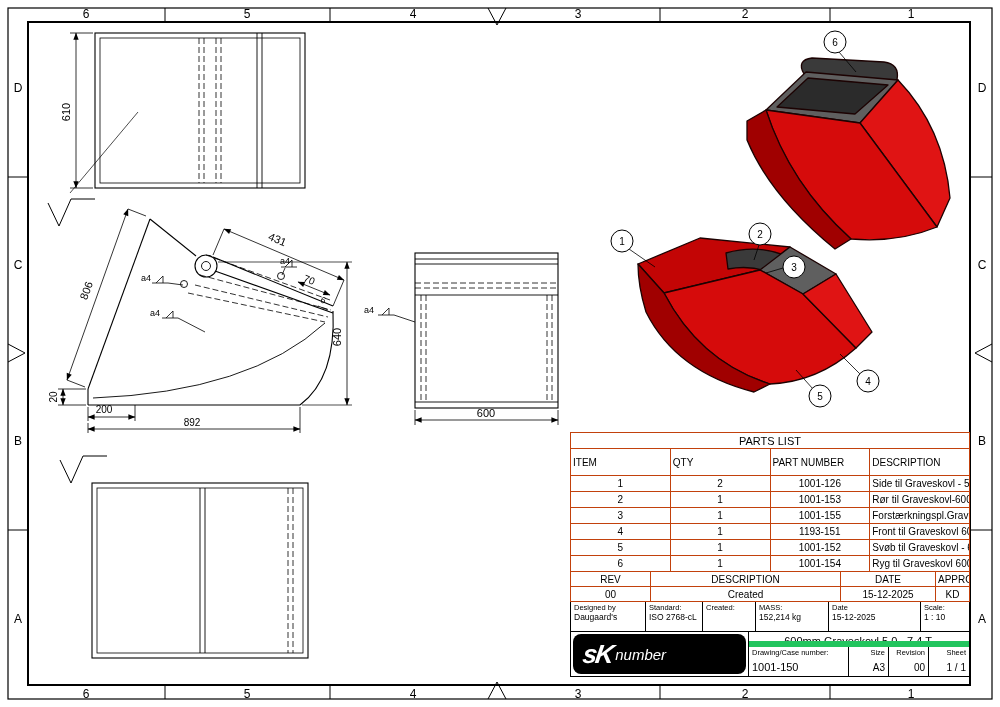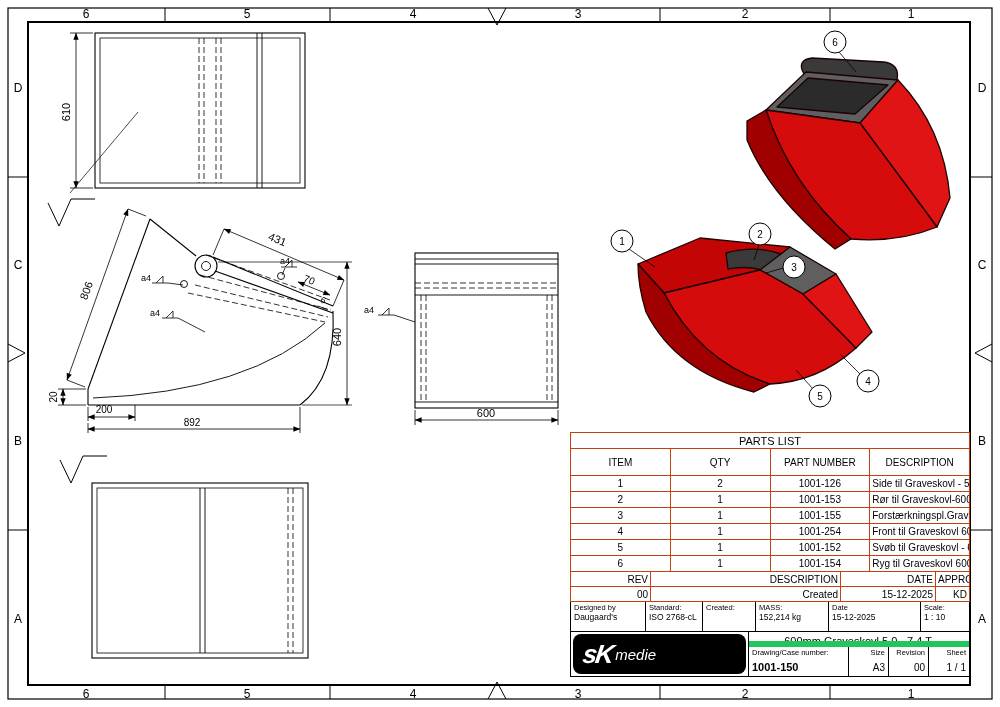--- a/index.html
+++ b/index.html
@@ -8,44 +8,44 @@
   #cad{position:absolute;left:0;top:0}
   svg text{font-family:"Liberation Sans",sans-serif;fill:#000}
 
   .zone{position:absolute;width:20px;height:14px;text-align:center;font-size:12px;line-height:14px}
 
   .panel{position:absolute;left:570px;top:432px;width:400px}
   .panel table{border-collapse:collapse;width:400px;table-layout:fixed}
   .panel td{border:1px solid #c2410c;font-size:10px;padding:0 2px;overflow:hidden;white-space:nowrap}
   .c{text-align:center}
   .parts td{height:15px}
-  .parts tr.hdr td{height:26px;white-space:normal;line-height:11px;vertical-align:middle;text-align:center}
+  .parts tr.hdr td{height:26px;white-space:normal;line-height:11px;vertical-align:middle;text-align:left}
   .parts tr.t td, .rev tr.t td{height:15px;text-align:center;font-size:11px}
-  .rev td{height:14px;text-align:right}
+  .rev td{height:14px;text-align:center}
 
   .mid{display:flex;border:1px solid #000;border-top:none;height:30px;box-sizing:border-box}
   .mid>div{border-right:1px solid #000;box-sizing:border-box;padding:1px 3px;overflow:hidden}
   .mid>div:last-child{border-right:none}
   .lbl{font-size:7.5px;display:block;line-height:9px}
   .val{font-size:8.5px;display:block;line-height:10px}
 
   .bottom{display:flex;border:1px solid #000;border-top:none;height:45px;box-sizing:border-box}
   .logo-cell{width:185px;border-right:1px solid #000;box-sizing:border-box;padding:2px}
   .logo-box{background:#000;border-radius:8px;width:100%;height:100%;display:flex;align-items:center;
             padding-left:10px;box-sizing:border-box;color:#fff}
   .logo-main{font-size:26px;font-weight:bold;font-style:italic;transform:skewX(-8deg);letter-spacing:-2px}
   .logo-sub{font-size:15px;font-style:italic;margin-left:3px}
   .bottom-right{flex:1;display:flex;flex-direction:column}
   .dtitle{height:19px;border-bottom:6px solid #22c55e;box-sizing:border-box;text-align:center;
           font-size:11px;line-height:18px;overflow:hidden;white-space:nowrap}
   .numrow{flex:1;display:flex}
   .numrow>div{border-right:1px solid #000;box-sizing:border-box;padding:1px 3px;overflow:hidden}
   .numrow>div:last-child{border-right:none}
   .dnum{width:100px}
-  .dnum .big{font-size:11px;font-weight:bold;line-height:13px}
+  .dnum .big{font-size:11px;font-weight:normal;line-height:13px}
   .szcell{width:40px;text-align:right}
   .szcell .val2{font-size:10px;line-height:12px}
 </style>
 </head>
 <body>
 
 <svg id="cad" width="1000" height="707" viewBox="0 0 1000 707">
   <defs>
     <marker id="da" viewBox="0 0 10 10" refX="9.5" refY="5" markerWidth="10" markerHeight="7" orient="auto-start-reverse" markerUnits="userSpaceOnUse">
       <path d="M0,1.2 L10,5 L0,8.8 Z" fill="#000"></path>
@@ -283,21 +283,21 @@
     </tr>
     <tr>
       <td class="c">3</td>
       <td class="c">1</td>
       <td class="c">1001-155</td>
       <td>Forstærkningspl.Graveskovl 600mm 5,0 - 7,4 T.</td>
     </tr>
     <tr>
       <td class="c">4</td>
       <td class="c">1</td>
-      <td class="c">1001-254</td>
+      <td class="c">1193-151</td>
       <td>Front til Graveskovl 600mm - 200x20mm</td>
     </tr>
     <tr>
       <td class="c">5</td>
       <td class="c">1</td>
       <td class="c">1001-152</td>
       <td>Svøb til Graveskovl - 600mm - 5,0 - 7,4 T.</td>
     </tr>
     <tr>
       <td class="c">6</td>
@@ -349,21 +349,21 @@
     <div style="flex:1">
       <span class="lbl">Scale:</span>
       <span class="val">1 : 10</span>
     </div>
   </div>
 
   <div class="bottom">
     <div class="logo-cell">
       <div class="logo-box">
         <span class="logo-main">sK</span>
-        <span class="logo-sub">medie</span>
+        <span class="logo-sub">number</span>
       </div>
     </div>
     <div class="bottom-right">
       <div class="dtitle">600mm Graveskovl 5,0 - 7,4 T.</div>
       <div class="numrow">
         <div class="dnum">
           <span class="lbl">Drawing/Case number:</span>
           <span class="big">1001-150</span>
         </div>
         <div class="szcell">

